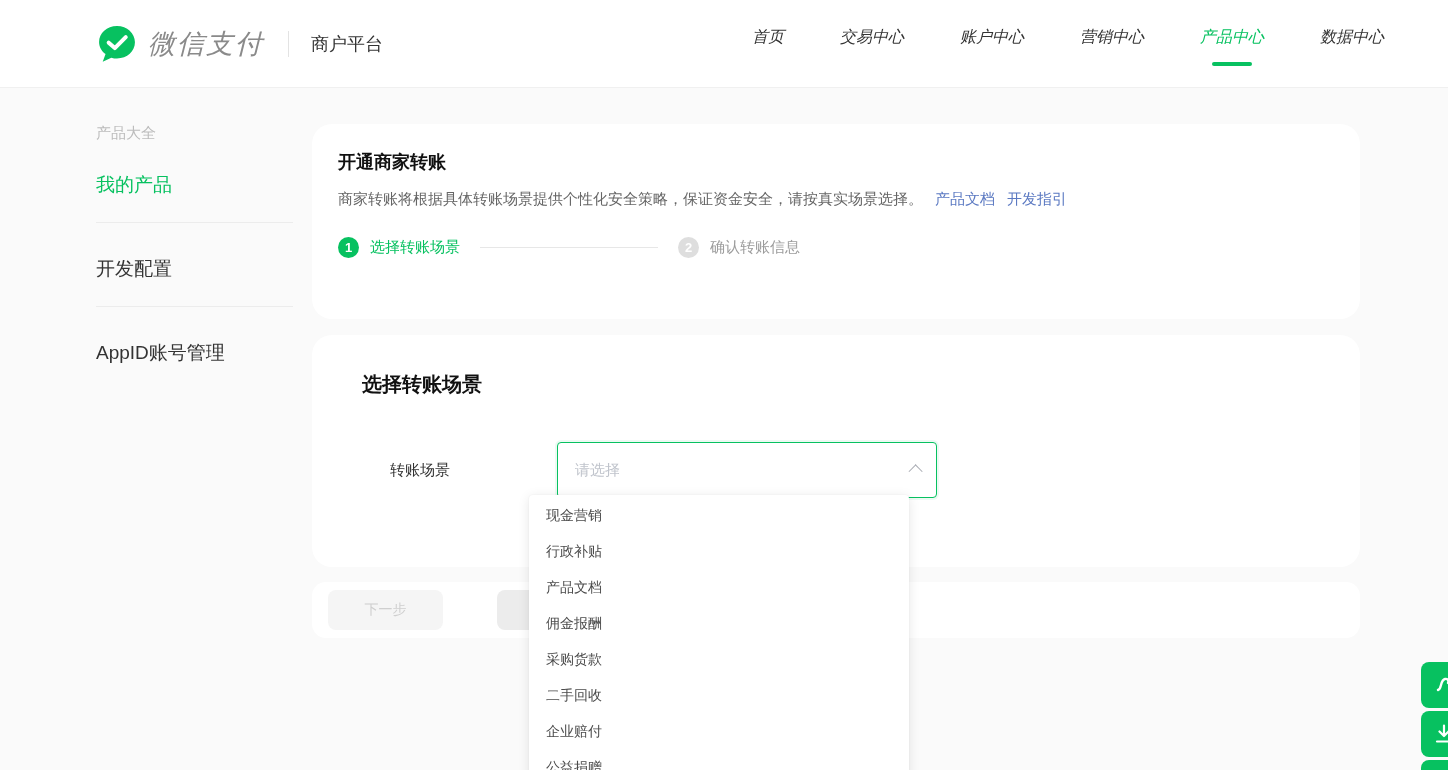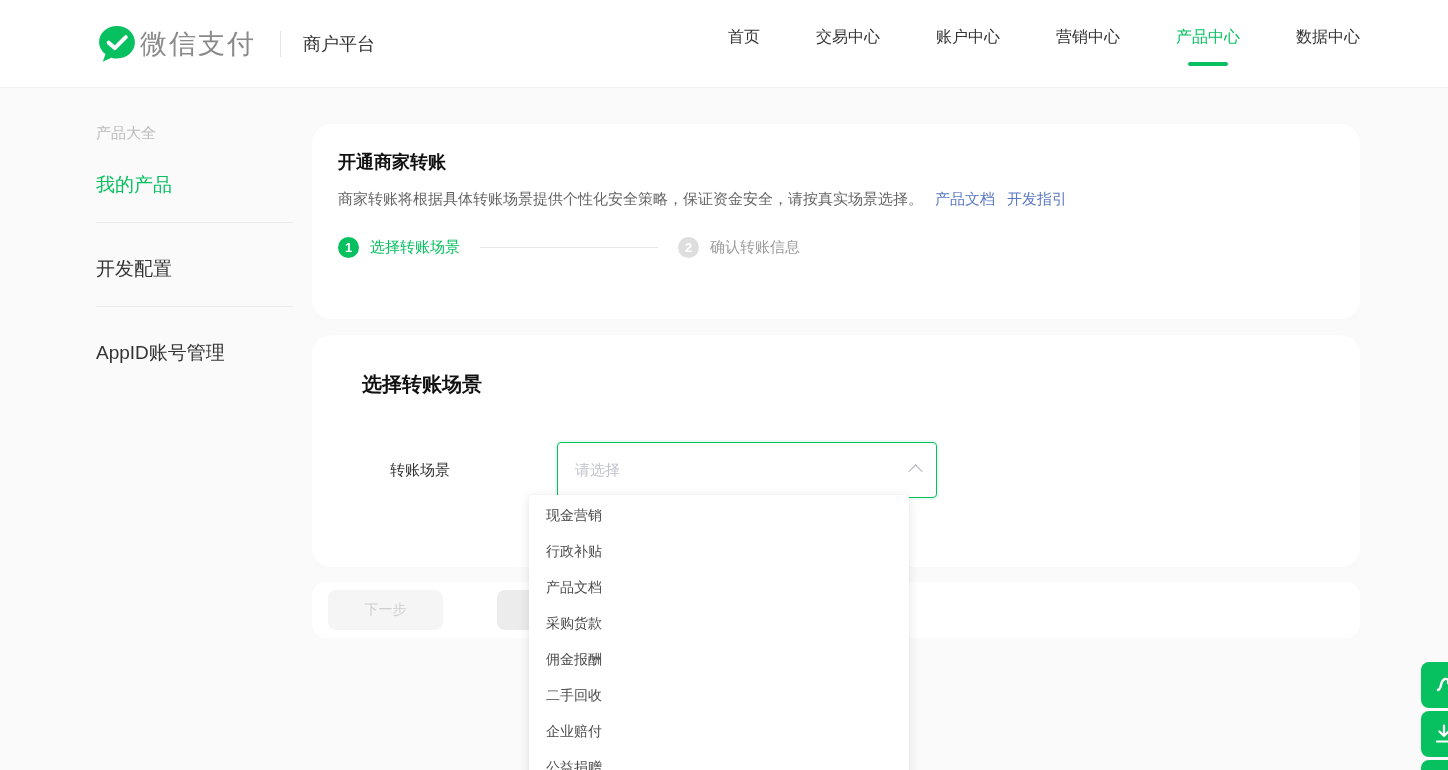--- a/index.html
+++ b/index.html
@@ -10,24 +10,24 @@
   }
 
   
   .header {
     position:absolute; top:0; left:0; width:1448px; height:88px;
     background:#fff; border-bottom:1px solid #f0f0f0;
     display:flex; align-items:center; justify-content:space-between;
   }
   .brand { display:flex; align-items:center; padding-left:96px; }
   .brand-logo { width:42px; height:42px; display:block; }
-  .brand-wordmark { font-size:27px; color:#8a8a8a; margin-left:2px; letter-spacing:2px; font-weight:400; }
+  .brand-wordmark { font-size:27px; color:#8a8a8a; margin-left:10px; letter-spacing:2px; font-weight:400;font-style:italic; }
   .brand-divider { width:1px; height:26px; background:#e3e3e3; margin:0 22px 0 24px; }
   .brand-portal { font-size:18px; color:#333; }
-  .nav { display:flex; align-items:center; padding-right:88px; }
+  .nav { display:flex; align-items:center; padding-right:64px;font-style:italic; }
   .nav-item { position:relative; font-size:16px; color:#333; margin-left:56px; cursor:pointer; padding:10px 0 22px; }
   .nav-item.active { color:#07c160; }
   .nav-item.active::after {
     content:""; position:absolute; left:50%; transform:translateX(-50%);
     bottom:4px; width:40px; height:4px; border-radius:2px; background:#07c160;
   }
 
   
   .sidebar { position:absolute; top:88px; left:0; width:312px; height:682px;padding-left:8px; }
   .side-group { position:absolute; left:96px; top:36px; font-size:15px; color:#bcbcbc; }
@@ -175,22 +175,22 @@
   <div class="footer-inner">
     <button class="btn btn-next" disabled="">下一步</button>
     <button class="btn btn-back">返回</button>
   </div>
 </div>
 
 <div class="dropdown">
   <div class="dropdown-item">现金营销</div>
   <div class="dropdown-item">行政补贴</div>
   <div class="dropdown-item">产品文档</div>
+  <div class="dropdown-item">佣金报酬</div>
   <div class="dropdown-item">采购货款</div>
-  <div class="dropdown-item">佣金报酬</div>
   <div class="dropdown-item">二手回收</div>
   <div class="dropdown-item">企业赔付</div>
   <div class="dropdown-item">公益捐赠</div>
 </div>
 
 <div class="float-stack">
   <div class="float-btn">
     <svg width="22" height="22" viewBox="0 0 22 22">
       <path d="M5 16c4-1 2-10 7-11 3-.6 4 2 3 4" fill="none" stroke="#fff" stroke-width="2.4" stroke-linecap="round"></path>
     </svg>

